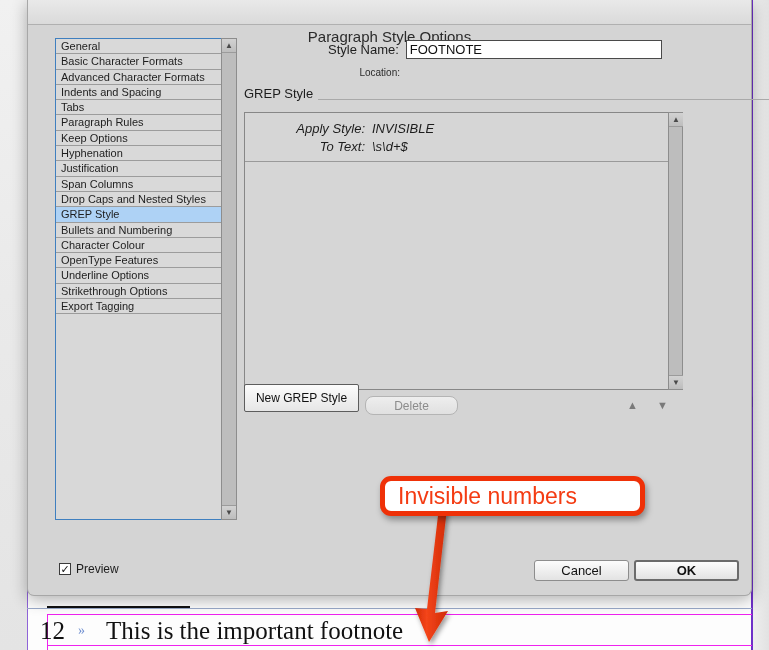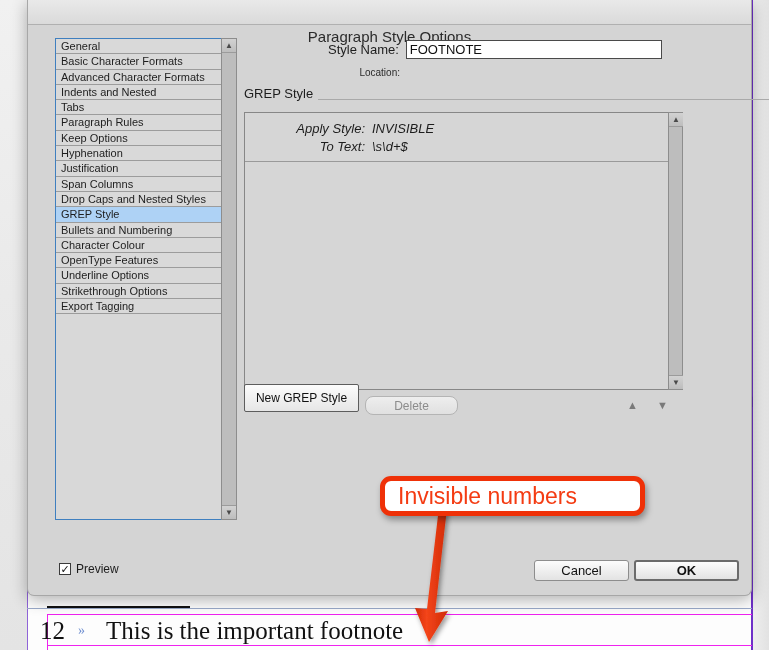--- a/index.html
+++ b/index.html
@@ -180,21 +180,21 @@
 <div id="dialog">
 
   <div id="titlebar">
     <span id="title-text">Paragraph Style Options</span>
   </div>
 
   <div id="sidebar">
       <div class="side-item"><span>General</span></div>
       <div class="side-item"><span>Basic Character Formats</span></div>
       <div class="side-item"><span>Advanced Character Formats</span></div>
-      <div class="side-item"><span>Indents and Nested</span></div>
+      <div class="side-item"><span>Indents and Spacing</span></div>
       <div class="side-item"><span>Tabs</span></div>
       <div class="side-item"><span>Paragraph Rules</span></div>
       <div class="side-item"><span>Keep Options</span></div>
       <div class="side-item"><span>Hyphenation</span></div>
       <div class="side-item"><span>Justification</span></div>
       <div class="side-item"><span>Span Columns</span></div>
       <div class="side-item"><span>Drop Caps and Nested Styles</span></div>
       <div class="side-item sel"><span>GREP Style</span></div>
       <div class="side-item"><span>Bullets and Numbering</span></div>
       <div class="side-item"><span>Character Colour</span></div>

